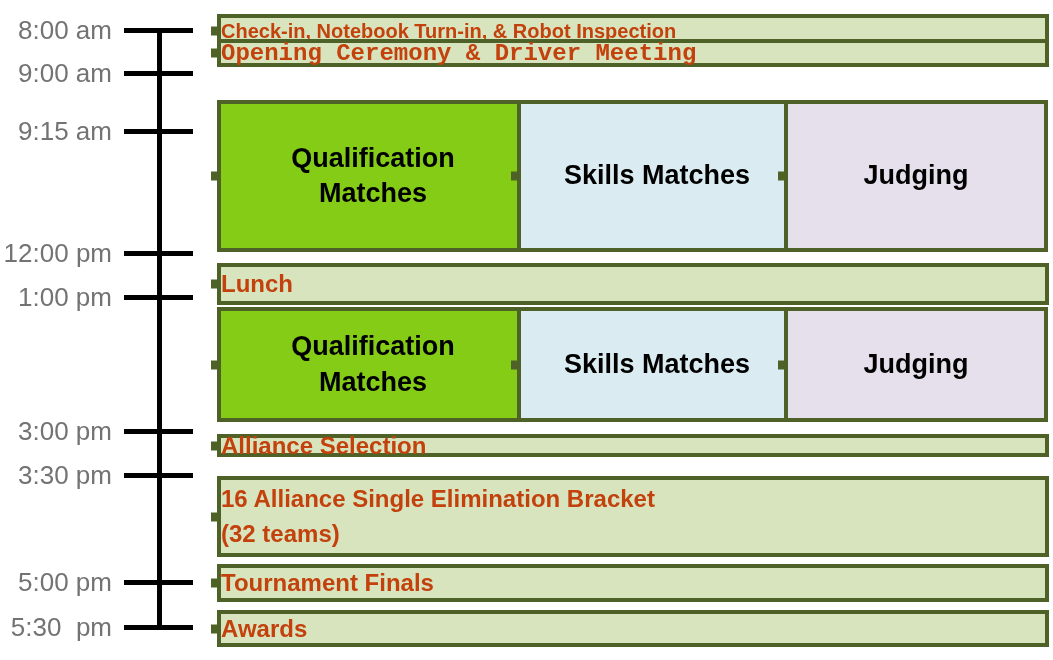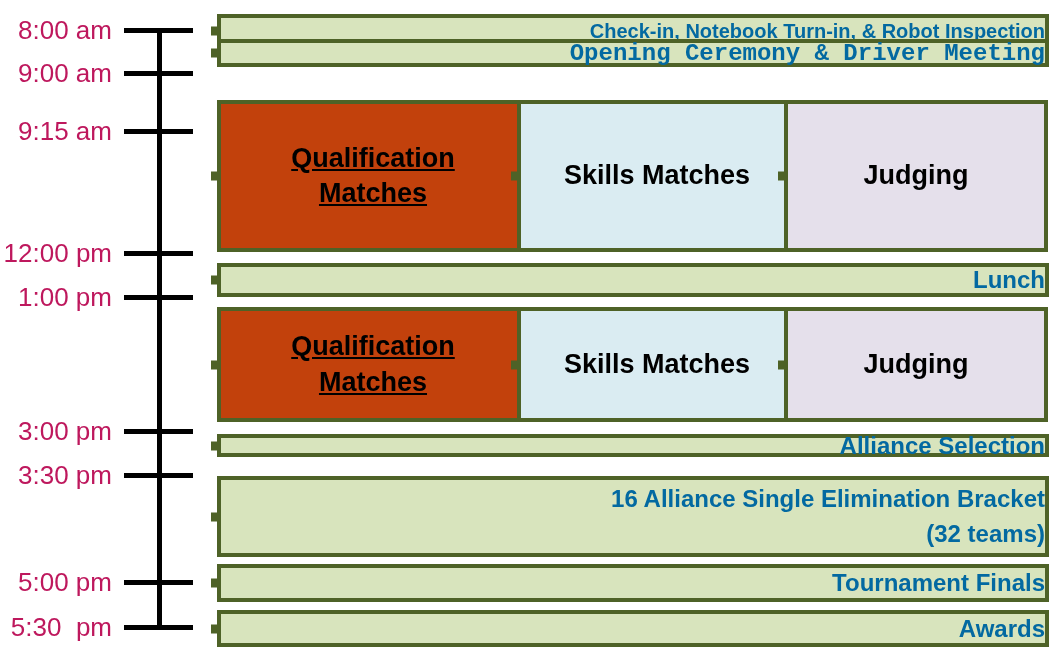--- a/index.html
+++ b/index.html
@@ -35,21 +35,21 @@
   }
   .time-label {
     position: absolute;
     left: 0;
     width: 112px;
     height: 36px;
     line-height: 36px;
     text-align: right;
     font-size: 26px;
     white-space: pre;
-    color: #be185d;
+    color: #737373;
   }
   
   .y0.tick{top:28px}  .y0.time-label{top:12px}
   .y1.tick{top:71px}  .y1.time-label{top:55px}
   .y2.tick{top:129px} .y2.time-label{top:113px}
   .y3.tick{top:251px} .y3.time-label{top:235px}
   .y4.tick{top:295px} .y4.time-label{top:279px}
   .y5.tick{top:429px} .y5.time-label{top:413px}
   .y6.tick{top:473px} .y6.time-label{top:457px}
   .y7.tick{top:580px} .y7.time-label{top:564px}
@@ -58,25 +58,25 @@
   
   .bar {
     position: absolute;
     left: 217px;
     width: 832px;
     box-sizing: border-box;
     border: 4px solid #4e6227;
     background: #d8e4bd;
     display: flex;
     flex-direction: column;
-    align-items: flex-end;
+    align-items: flex-start;
     justify-content: center;
     text-align: center;
     font-weight: bold;
-    color: #0369a1;
+    color: #c2410c;
   }
   .block {
     position: absolute;
     box-sizing: border-box;
     border: 4px solid #4e6227;
     display: flex;
     align-items: center;
     justify-content: center;
     text-align: center;
     font-weight: bold;
@@ -90,29 +90,29 @@
     left: -10px;
     top: 50%;
     transform: translateY(-50%);
     width: 8px;
     height: 9px;
     background: #4e6227;
   }
 
   .b-checkin  { top: 14px;  height: 34px; font-size: 20px; }
   .b-opening  { top: 39px;  height: 28px; font-size: 24px; font-family: Liberation Mono, monospace; }
-  .b-lunch    { top: 263px; height: 34px; font-size: 24px; }
+  .b-lunch    { top: 263px; height: 42px; font-size: 24px; }
   .b-alliance { top: 434px; height: 23px; font-size: 24px; }
   .b-bracket  { top: 476px; height: 81px; font-size: 24px; line-height: 1.45; }
   .b-finals   { top: 564px; height: 38px; font-size: 24px; }
   .b-awards   { top: 610px; height: 37px; font-size: 24px; }
 
   .row-am { top: 100px; height: 152px; }
   .row-pm { top: 307px; height: 115px; }
-  .col-qual   { left: 217px; width: 312px; background: #c2410c; text-decoration: underline; }
+  .col-qual   { left: 217px; width: 312px; background: #84cc16; }
   .col-skills { left: 517px; width: 280px; background: #daecf2; }
   .col-judge  { left: 784px; width: 264px; background: #e5e0eb; }
 </style>
 </head>
 <body>
 
 <div class="canvas">
 
   <div class="axis-vline"></div>
 

